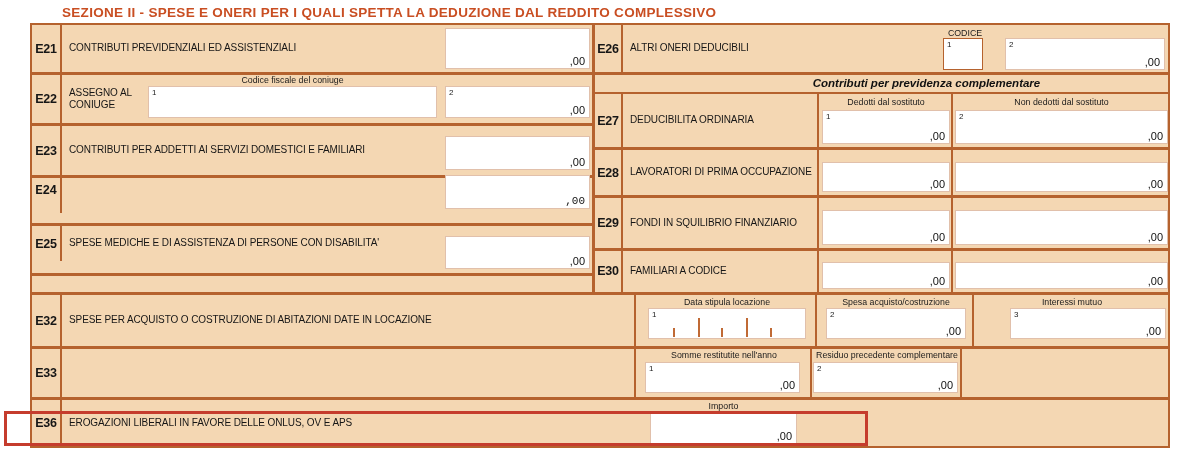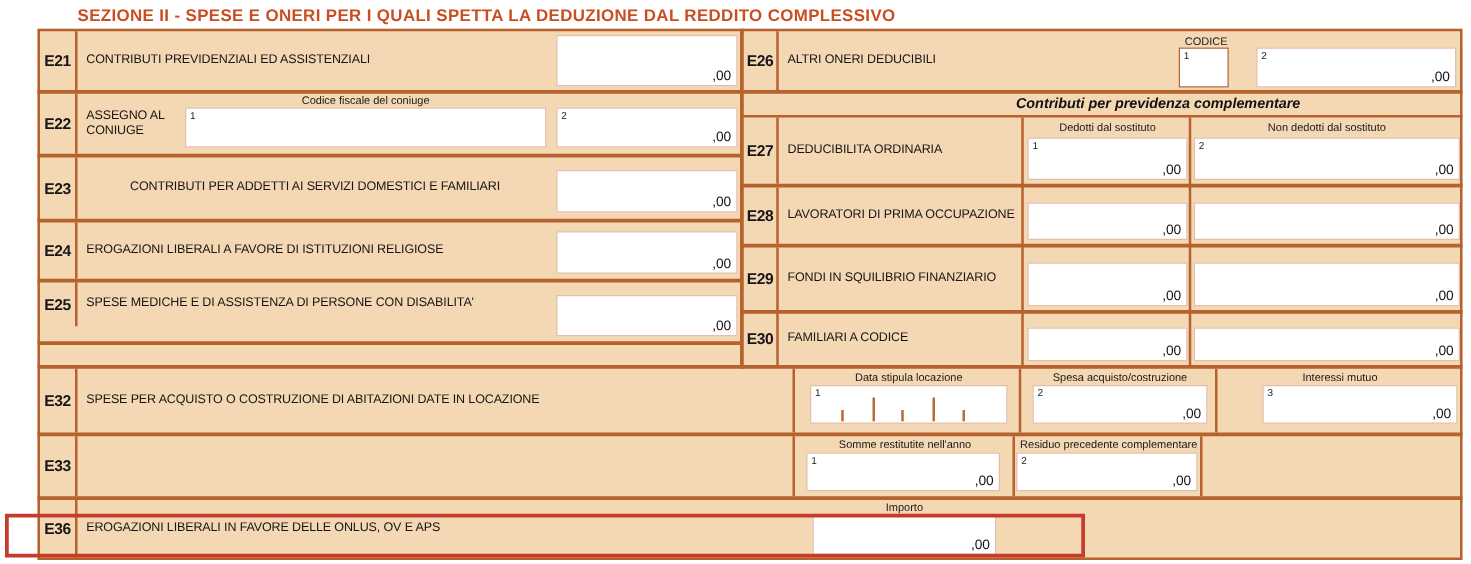--- a/index.html
+++ b/index.html
@@ -72,31 +72,30 @@
     <div class="shead" style="left:116px;top:0;width:289px;">Codice fiscale del coniuge</div>
     <div class="wbox" style="left:116px;top:11px;width:289px;height:32px;">
       <span class="idx">1</span>
     </div>
     <div class="wbox" style="left:413px;top:11px;width:145px;height:32px;">
       <span class="idx">2</span>
       <span class="cents">,00</span>
     </div>
   </div>
 
-  <div class="row" style="left:32px;top:126px;width:560px;height:49px;gap:35px;">
+  <div class="row" style="left:32px;top:126px;width:560px;height:49px;">
     <div class="code">E23</div>
     <div class="desc">CONTRIBUTI PER ADDETTI AI SERVIZI DOMESTICI E FAMILIARI</div>
     <div class="wbox" style="left:413px;top:10px;width:145px;height:34px;">
       <span class="cents">,00</span>
     </div>
   </div>
 
-  <div class="row" style="left:32px;top:178px;width:560px;height:45px;">
+  <div class="row" style="left:32px;top:168px;width:560px;height:45px;font-family:Liberation Mono, monospace;">
     <div class="code">E24</div>
-    <div class="desc">EROGAZIONI LIBERALI A FAVORE DI ISTITUZIONI RELIGIOSE</div>
     <div class="wbox" style="left:413px;top:7px;width:145px;height:34px;">
       <span class="cents">,00</span>
     </div>
   </div>
 
   <div class="row" style="left:32px;top:226px;width:560px;height:35px;">
     <div class="code">E25</div>
     <div class="desc">SPESE MEDICHE E DI ASSISTENZA DI PERSONE CON DISABILITA'</div>
     <div class="wbox" style="left:413px;top:10px;width:145px;height:33px;">
       <span class="cents">,00</span>

